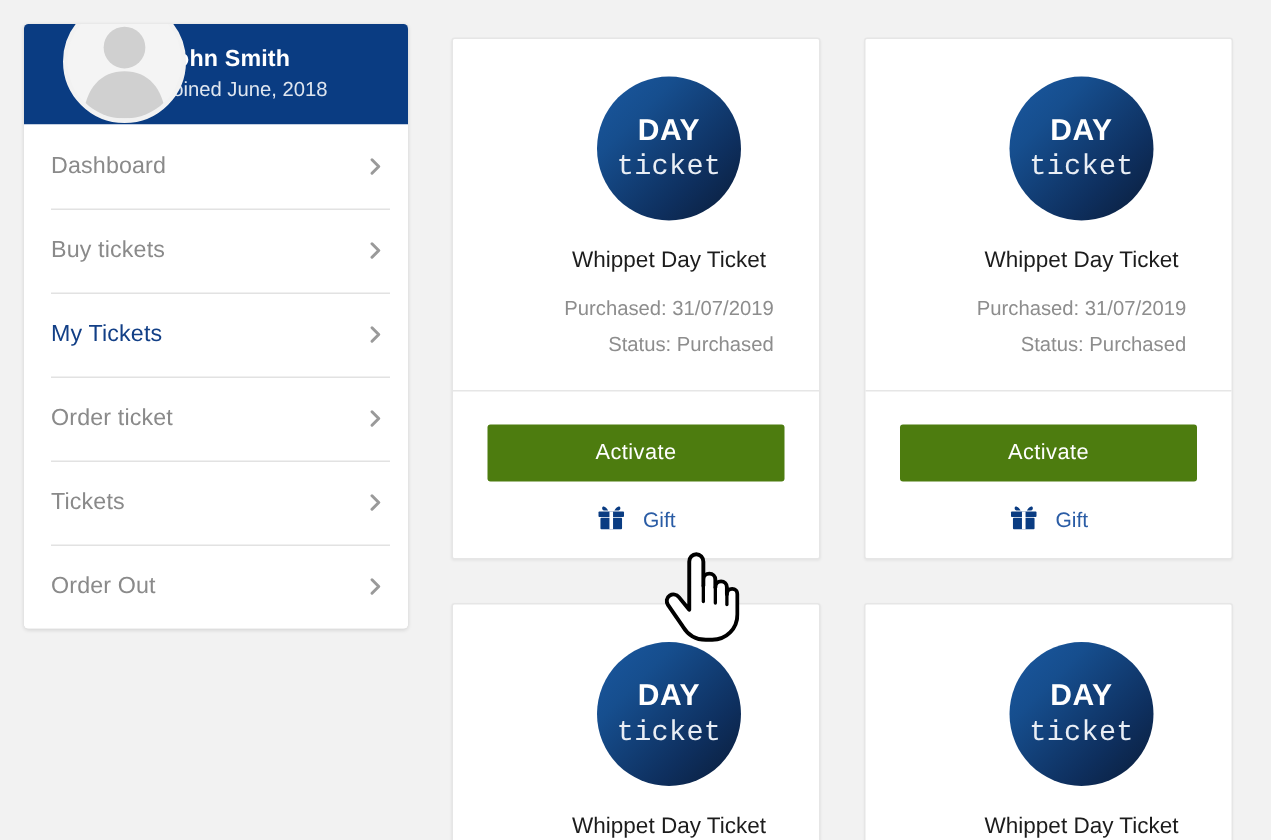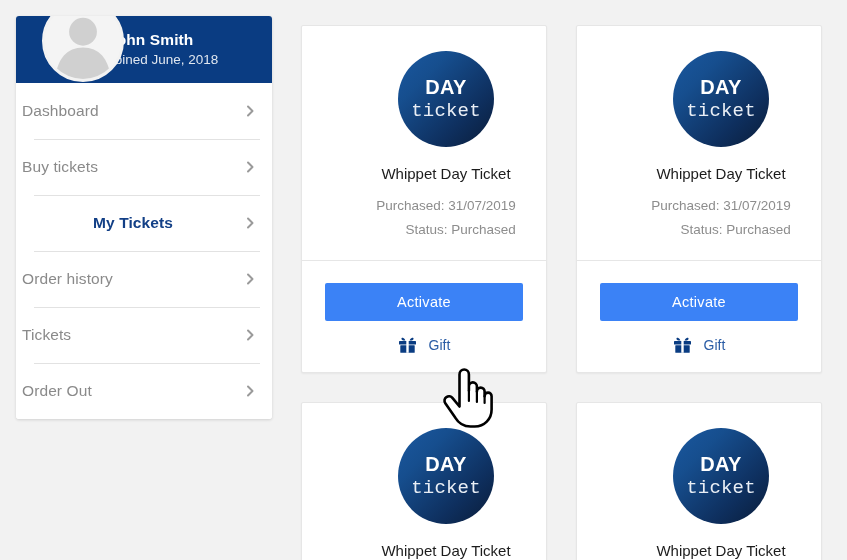--- a/index.html
+++ b/index.html
@@ -66,21 +66,21 @@
     margin-top: 2px;
   }
 
   .nav { padding: 0; }
 
   .nav-item {
     position: relative;
     height: 56px;
     display: flex;
     align-items: center;
-    padding: 0 16px 0 6px;
+    padding: 0 16px 0 18px;
     cursor: pointer;
     background: #ffffff;
   }
   .nav-item + .nav-item::before {
     content: "";
     position: absolute;
     left: 18px;
     right: 12px;
     top: 0;
     height: 1px;
@@ -88,22 +88,21 @@
   }
 
   .nav-label {
     flex: 1;
     font-size: 15.5px;
     color: #8a8a8a;
     letter-spacing: 0.1px;
   }
   .nav-item.active .nav-label {
     color: #123f86;
-    font-weight: bold;
-    text-align: center;
+    font-weight: normal;
   }
 
   .chevron {
     width: 12px;
     height: 12px;
     flex: none;
     color: #9a9a9a;
   }
   .chevron svg { display: block; width: 100%; height: 100%; }
 
@@ -186,34 +185,34 @@
     border-top: 1px solid #e6e6e6;
     padding: 22px 23px 18px;
     display: flex;
     flex-direction: column;
     align-items: center;
   }
 
   .activate-btn {
     width: 100%;
     height: 38px;
-    background: #3b82f6;
+    background: #4d7c0f;
     color: #ffffff;
     border: none;
     border-radius: 2px;
     font-family: "Liberation Sans", sans-serif;
     font-size: 14.5px;
     letter-spacing: 0.3px;
     cursor: pointer;
   }
 
   .gift-row {
     margin-top: 16px;
     display: flex;
-    align-items: flex-start;
+    align-items: center;
     gap: 12px;
     cursor: pointer;
   }
   .gift-icon { width: 19px; height: 17px; color: #0a3c82; flex: none; }
   .gift-icon svg { display: block; width: 100%; height: 100%; }
   .gift-label { font-size: 14px; color: #2a5ca5; }
 
   
 
   
@@ -273,21 +272,21 @@
       <div class="nav-item active">
         <span class="nav-label">My Tickets</span>
         <span class="chevron">
           <svg viewBox="0 0 12 12" aria-hidden="true">
               <path d="M4 1.5 L8.5 6 L4 10.5" fill="none" stroke="currentColor" stroke-width="2" stroke-linecap="round" stroke-linejoin="round"></path>
             </svg>
         </span>
       </div>
 
       <div class="nav-item">
-        <span class="nav-label">Order history</span>
+        <span class="nav-label">Order ticket</span>
         <span class="chevron">
           <svg viewBox="0 0 12 12" aria-hidden="true">
               <path d="M4 1.5 L8.5 6 L4 10.5" fill="none" stroke="currentColor" stroke-width="2" stroke-linecap="round" stroke-linejoin="round"></path>
             </svg>
         </span>
       </div>
 
       <div class="nav-item">
         <span class="nav-label">Tickets</span>
         <span class="chevron">

